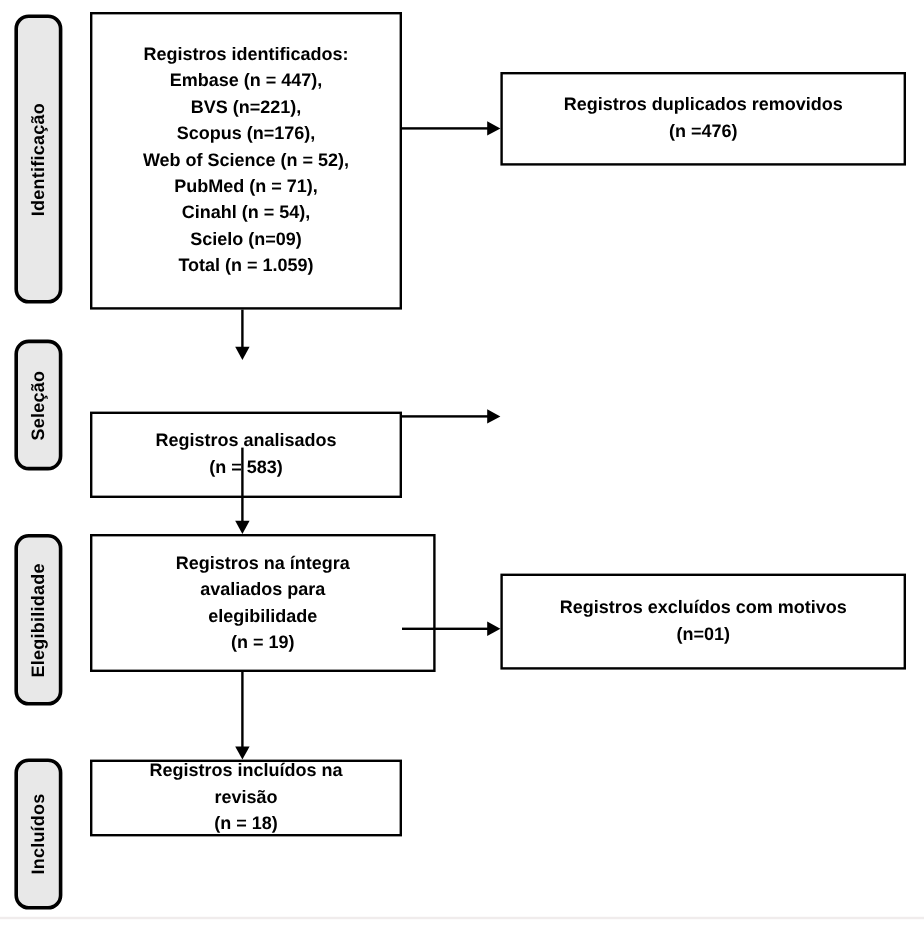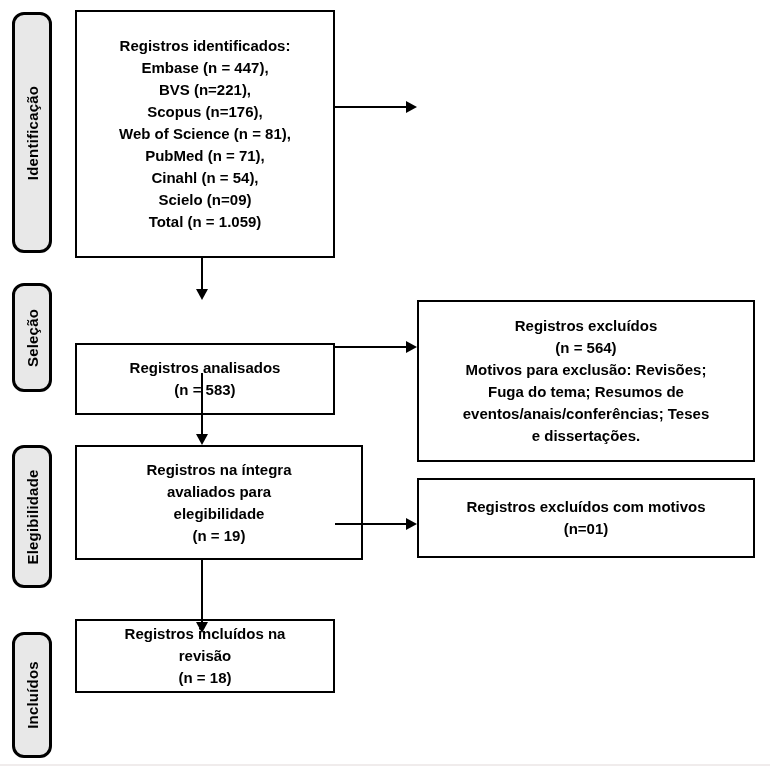--- a/index.html
+++ b/index.html
@@ -56,21 +56,21 @@
     line-height: 22px;
     white-space: pre-line;
     padding: 2px 6px;
   }
   .b-identified   { left: 75px;  top: 10px;  width: 260px; height: 248px; }
   .b-duplicates   { left: 417px; top: 60px;  width: 338px; height: 78px;  }
   .b-screened     { left: 75px;  top: 301px; width: 260px; height: 72px; margin-top: 42px;  }
   .b-excluded     { left: 417px; top: 300px; width: 338px; height: 162px; }
   .b-fulltext     { left: 75px;  top: 445px; width: 288px; height: 115px; }
   .b-excl-reasons { left: 417px; top: 478px; width: 338px; height: 80px;  }
-  .b-included     { left: 75px;  top: 619px; width: 260px; height: 74px;  }
+  .b-included     { left: 75px;  top: 633px; width: 260px; height: 64px;  }
 
   
   .vline { position: absolute; width: 2px; background: #000; }
   .hline { position: absolute; height: 2px; background: #000; }
   .arrow-down {
     position: absolute; width: 0; height: 0;
     border-left: 6px solid transparent;
     border-right: 6px solid transparent;
     border-top: 11px solid #000;
   }
@@ -117,33 +117,29 @@
     <span>Elegibilidade</span>
   </div>
   <div class="stage stage-4">
     <span>Incluídos</span>
   </div>
 
   <div class="box b-identified">Registros identificados:
 Embase (n = 447),
 BVS (n=221),
 Scopus (n=176),
-Web of Science (n = 81),
+Web of Science (n = 52),
 PubMed (n = 71),
 Cinahl (n = 54),
 Scielo (n=09)
 Total (n = 1.059)</div>
+  <div class="box b-duplicates">Registros duplicados removidos
+(n =476)</div>
   <div class="box b-screened">Registros analisados
 (n = 583)</div>
-  <div class="box b-excluded">Registros excluídos
-(n = 564)
-Motivos para exclusão: Revisões;
-Fuga do tema; Resumos de
-eventos/anais/conferências; Teses
-e dissertações.</div>
   <div class="box b-fulltext">Registros na íntegra
 avaliados para
 elegibilidade
 (n = 19)</div>
   <div class="box b-excl-reasons">Registros excluídos com motivos
 (n=01)</div>
   <div class="box b-included">Registros incluídos na
 revisão
 (n = 18)</div>
 

